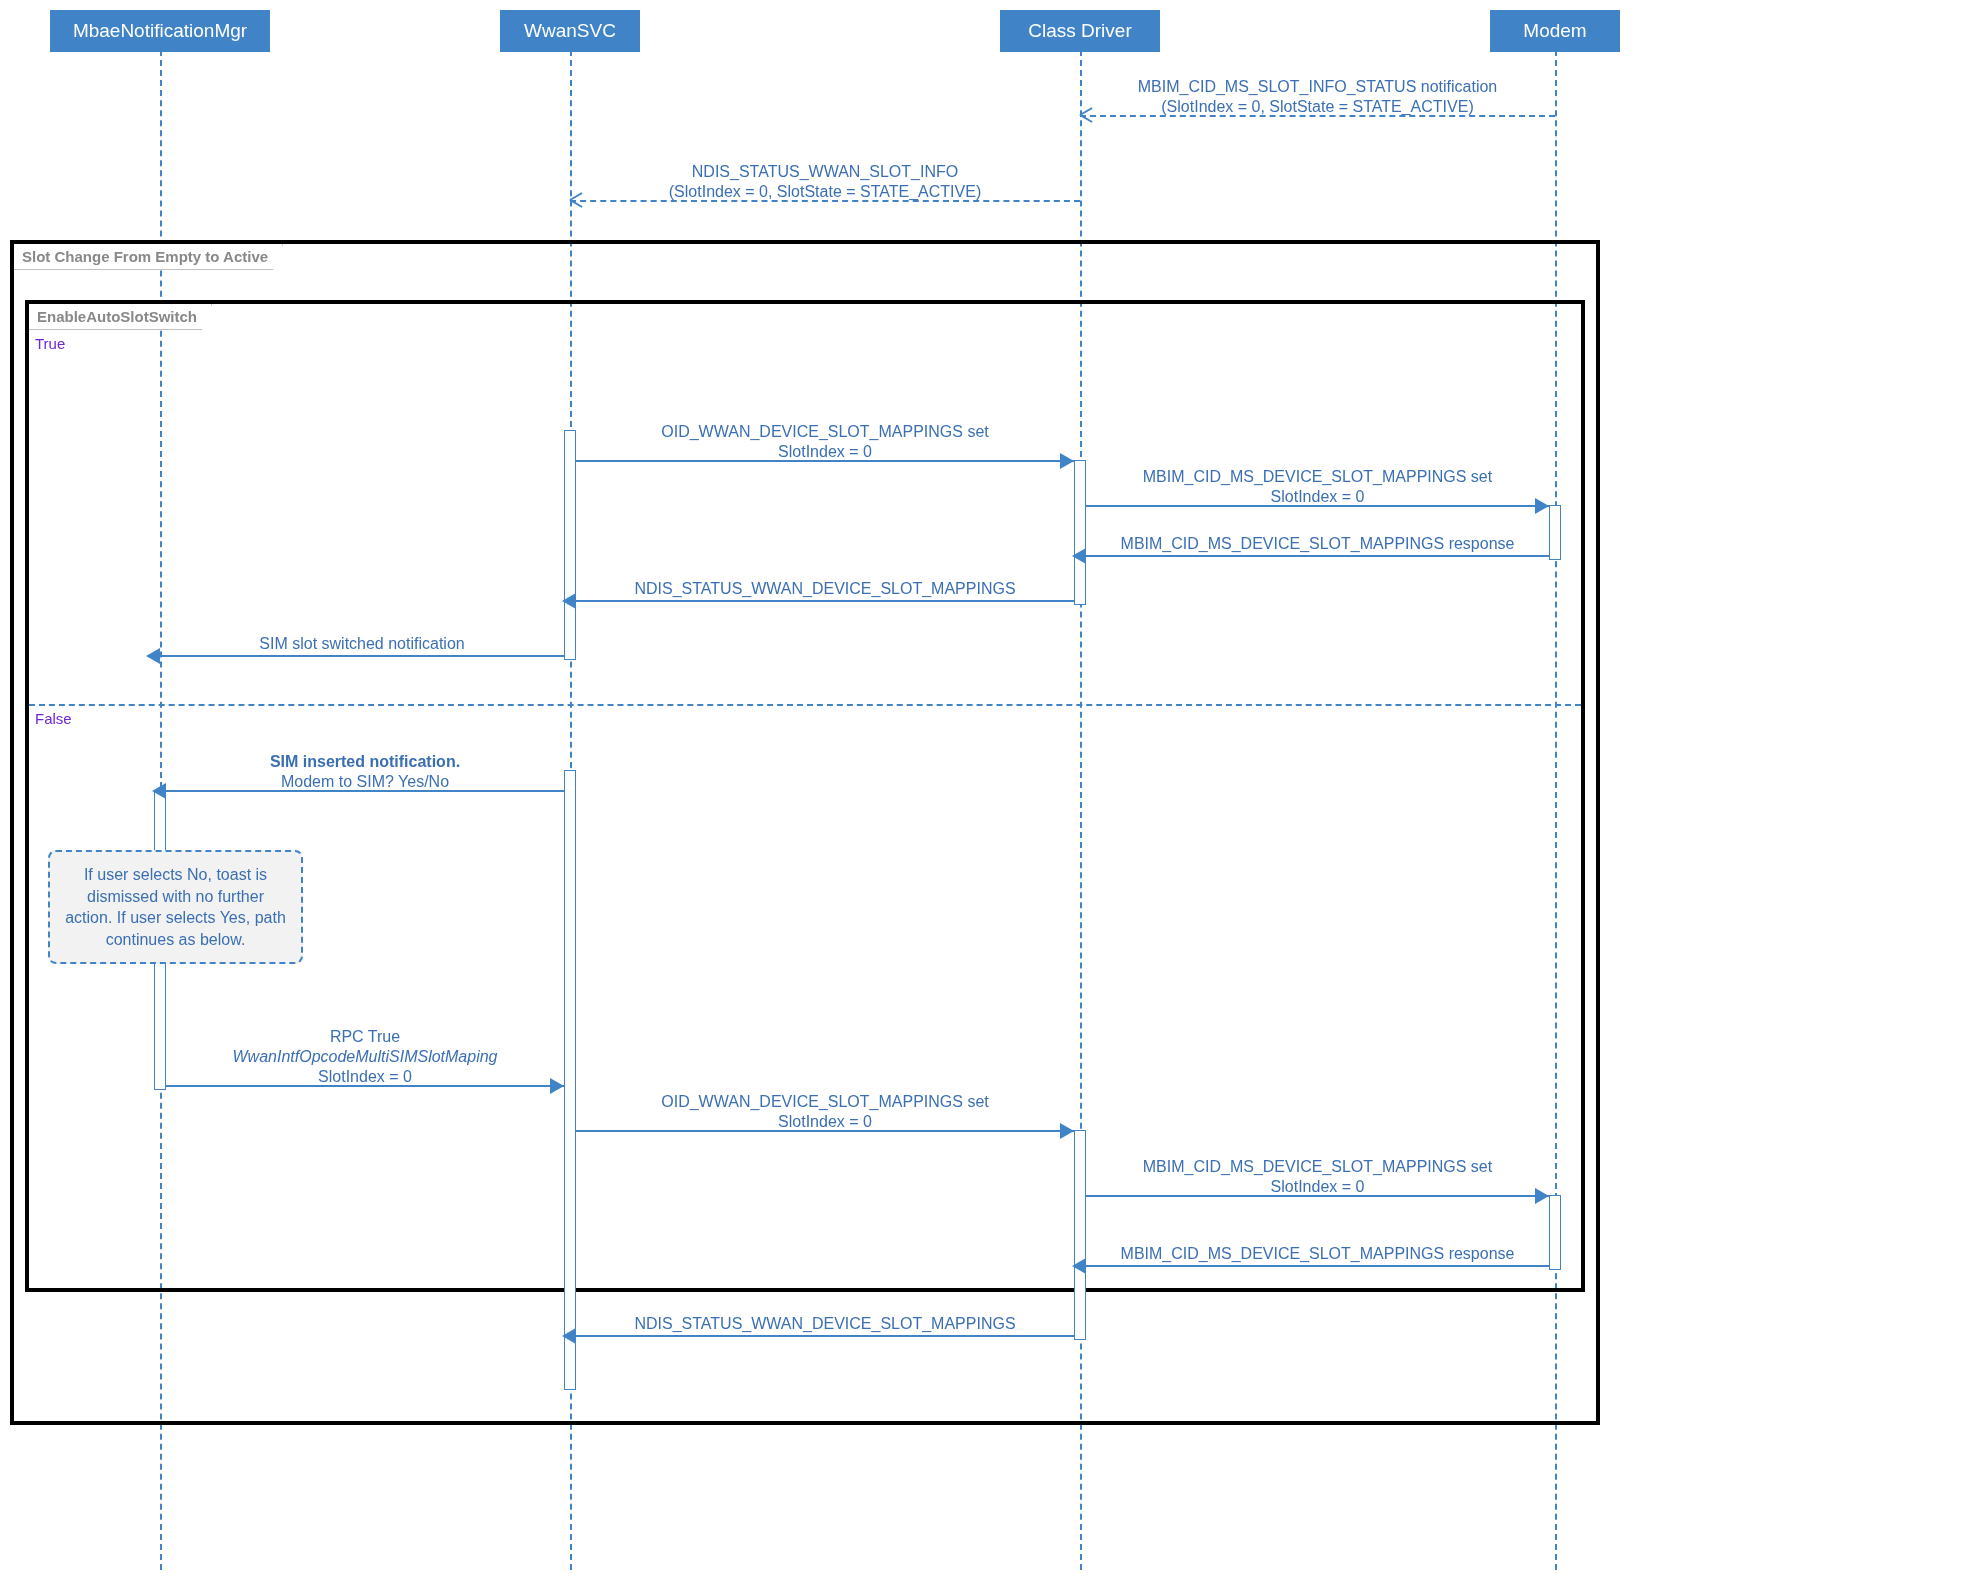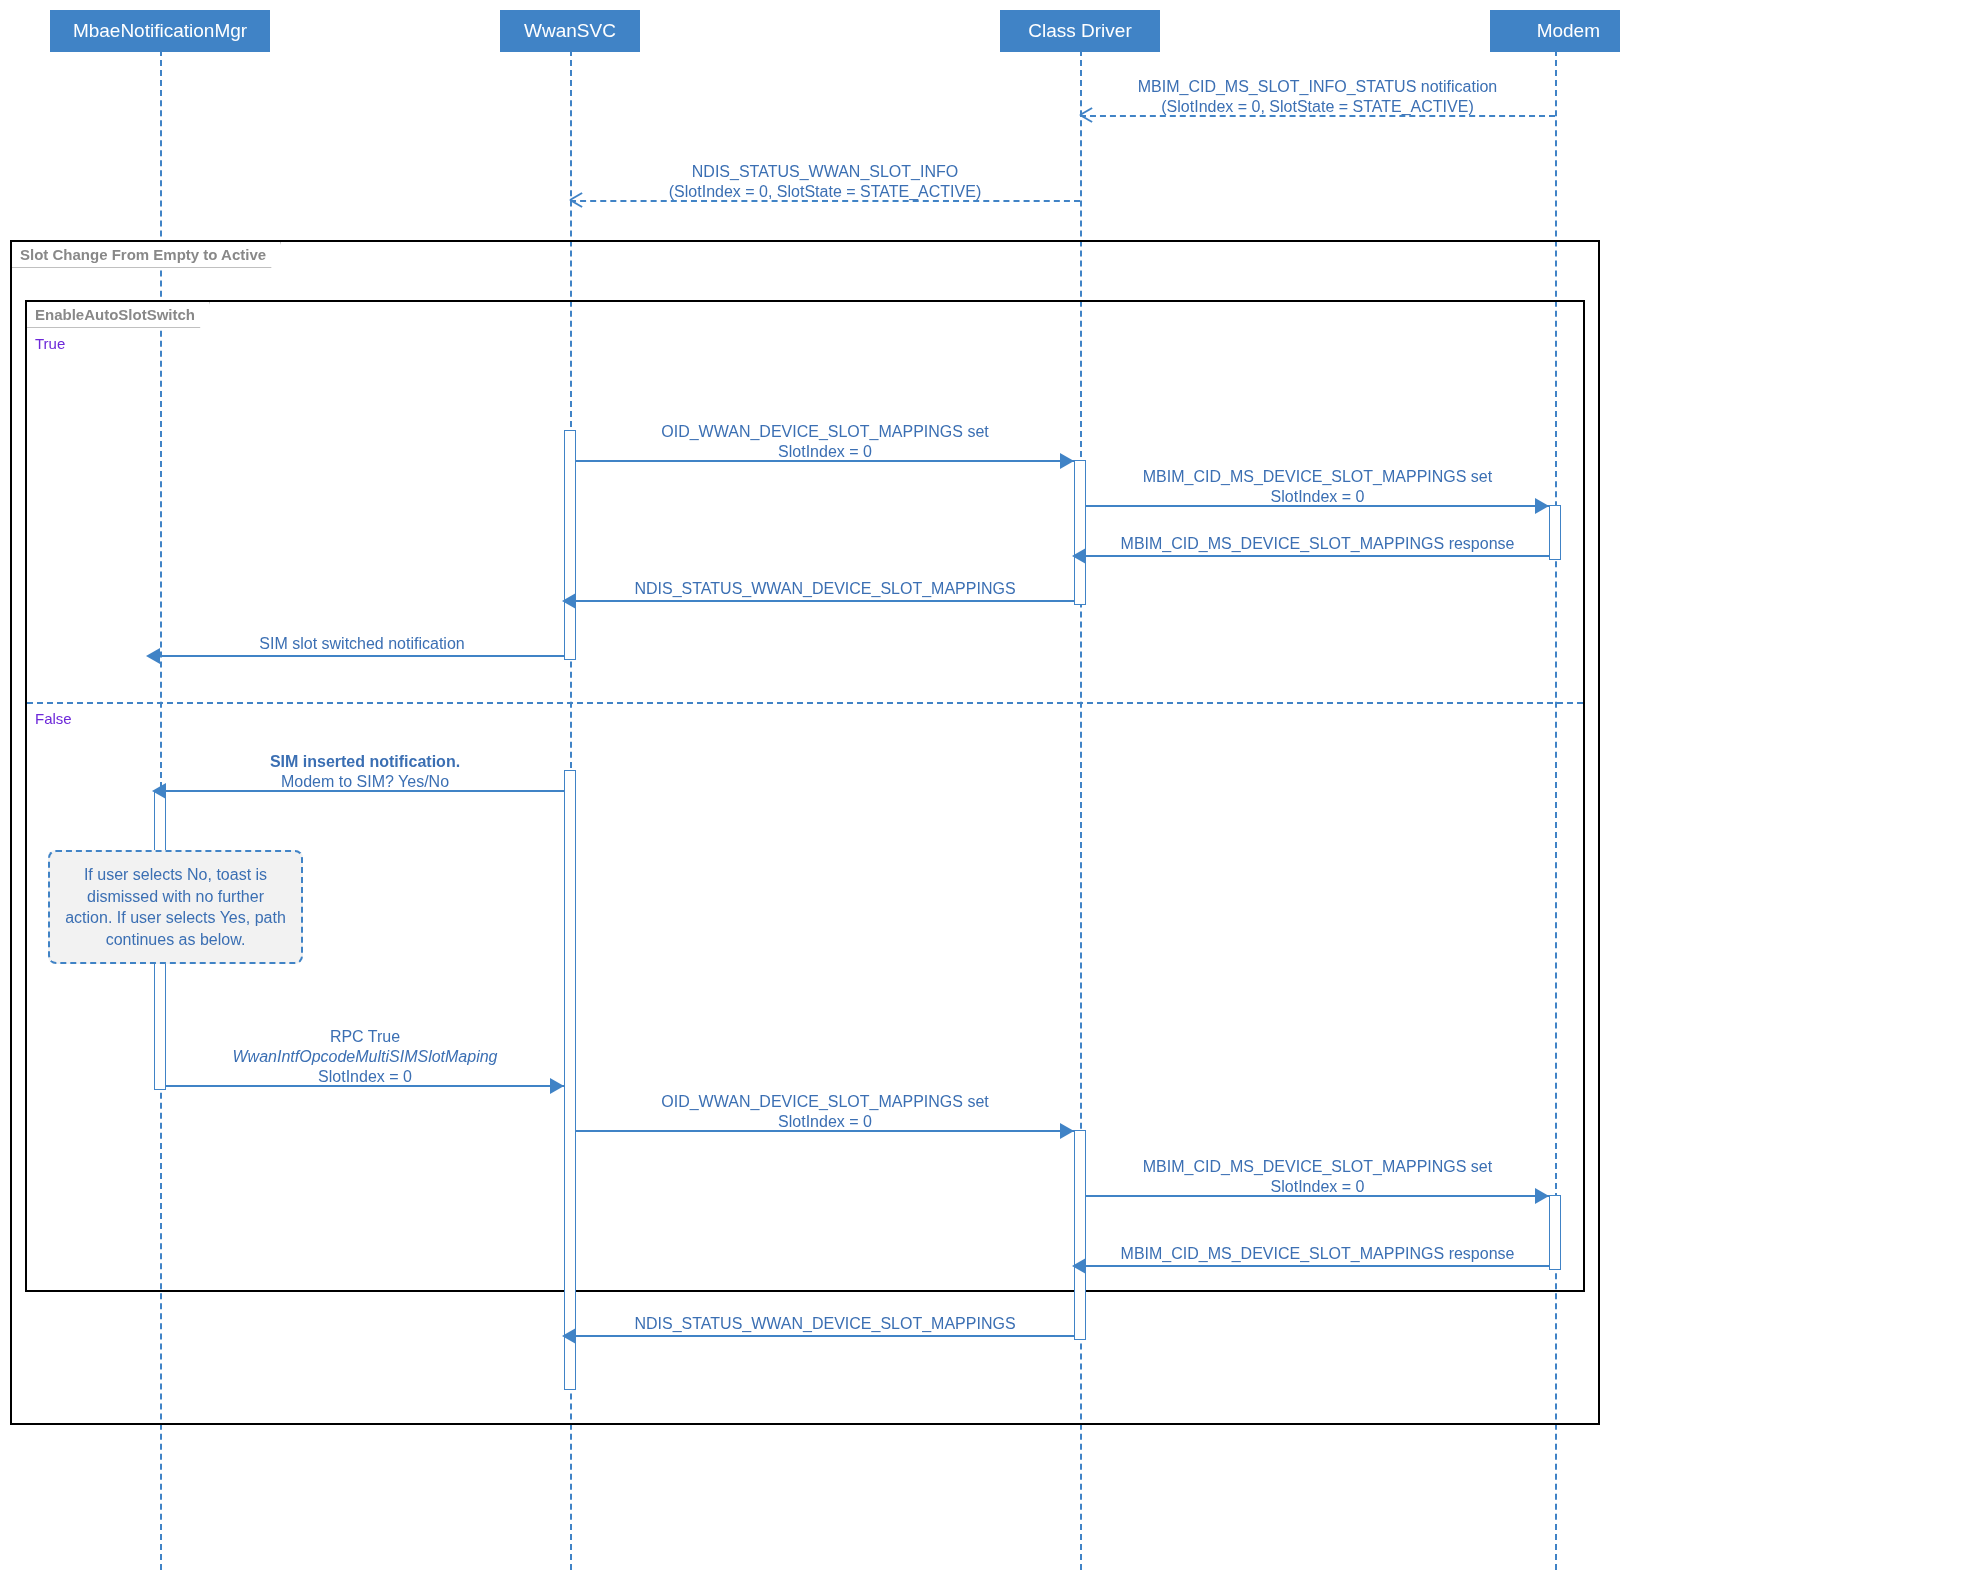--- a/index.html
+++ b/index.html
@@ -32,21 +32,21 @@
   .activation {
     position: absolute;
     width: 12px;
     background: #fff;
     border: 1px solid #4083c6;
     z-index: 3;
     transform: translateX(-6px);
   }
   .frame {
     position: absolute;
-    border: 2px solid #000000;
+    border: 4px solid #000000;
     background: transparent;
     z-index: 2;
   }
   .frame-label {
     position: absolute;
     top: 0;
     left: 0;
     background: #fff;
     border-right: 1px solid #c0c0c0;
     border-bottom: 1px solid #c0c0c0;
@@ -125,21 +125,21 @@
     border-top: 2px dashed #4083c6;
     z-index: 4;
   }
 </style>
 </head>
 <body>
 
 <div class="participant-header" style="left:50px;  width:220px;">MbaeNotificationMgr</div>
 <div class="participant-header" style="left:500px; width:140px;">WwanSVC</div>
 <div class="participant-header" style="left:1000px;width:160px;">Class Driver</div>
-<div class="participant-header" style="left:1490px;width:130px;text-align:right;">Modem</div>
+<div class="participant-header" style="left:1490px;width:130px;">Modem</div>
 
 <div class="lifeline" style="left:160px; height:1520px;"></div>
 <div class="lifeline" style="left:570px; height:1520px;"></div>
 <div class="lifeline" style="left:1080px;height:1520px;"></div>
 <div class="lifeline" style="left:1555px;height:1520px;"></div>
 
 <div class="msg" style="top:115px;">
   <div class="msg-line dashed" style="left:1080px; width:475px;"></div>
   <div class="open-arrow-left" style="left:1080px;"></div>
 </div>

